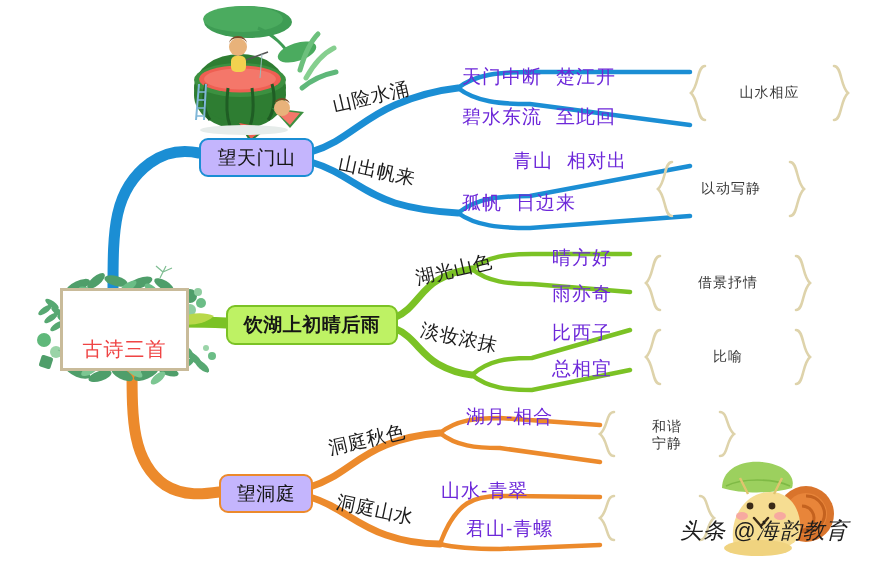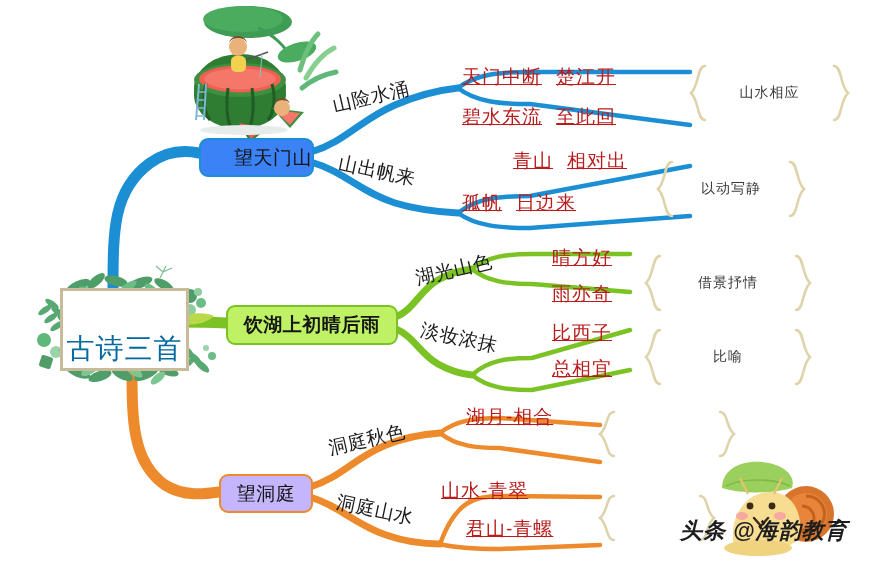--- a/index.html
+++ b/index.html
@@ -14,62 +14,62 @@
   svg.layer{position:absolute;left:0;top:0;width:875px;height:568px;pointer-events:none;}
 
   
   .center-node{
     position:absolute;left:60px;top:288px;width:123px;height:77px;
     background:#ffffff;border:3px solid #c9bb9a;
     display:flex;align-items:center;justify-content:center;
     z-index:6;
   }
   .center-node span{
-    font-size:28px;color:#0369a1;letter-spacing:1px;white-space:nowrap;margin-top:39px;
+    font-size:20px;color:#ef4444;letter-spacing:1px;white-space:nowrap;margin-top:39px;
   }
 
   
   .pill{
     position:absolute;z-index:6;
     display:flex;align-items:center;justify-content:center;
     border-radius:9px;white-space:nowrap;
     font-size:19px;color:#151515;letter-spacing:.5px;
   }
-  .pill.blue  {background:#3b82f6;border:2.5px solid #1b8ed4;justify-content:flex-end;}
+  .pill.blue  {background:#c4b5fd;border:2.5px solid #1b8ed4;}
   .pill.green {background:#bef264;border:2.5px solid #7bc225;font-weight:bold;}
   .pill.orange{background:#c4b5fd;border:2.5px solid #ec8a2c;}
 
   #pill-blue  {left:199px;top:138px;width:111px;height:35px;}
   #pill-green {left:226px;top:305px;width:168px;height:36px;}
   #pill-orange{left:219px;top:474px;width:90px;height:35px;}
 
   
   .blabel{
     position:absolute;z-index:5;white-space:nowrap;
     font-size:19px;color:#1b1b1b;letter-spacing:.5px;
   }
   
   .leaf{
     position:absolute;z-index:5;white-space:nowrap;
-    font-size:19px;color:#b91c1c;letter-spacing:1px;text-decoration:underline;
+    font-size:19px;color:#6d28d9;letter-spacing:1px;
   }
   .leaf .b{margin-right:14px;}
 
   
   .note{
     position:absolute;z-index:5;
     display:flex;align-items:center;justify-content:center;
     font-size:14px;color:#3a3a3a;line-height:1.25;text-align:center;
     white-space:pre-line;letter-spacing:1px;
   }
 
   
   .watermark{
     position:absolute;left:680px;top:516px;z-index:9;
-    font-size:22px;font-style:italic;font-weight:bold;color:#1d1d1d;
+    font-size:22px;font-style:italic;font-weight:normal;color:#1d1d1d;
     letter-spacing:1px;white-space:nowrap;
   }
 </style>
 </head>
 <body>
 
 <div id="stage">
 
   <svg class="layer" viewBox="0 0 875 568">
 
@@ -315,16 +315,18 @@
     <span>山水-青翠</span>
   </div>
   <div class="leaf" style="left:466px;top:516px;">
     <span>君山-青螺</span>
   </div>
 
   <div class="note" style="left:705px;top:78px;width:129px;height:30px;">山水相应</div>
   <div class="note" style="left:672px;top:174px;width:118px;height:30px;">以动写静</div>
   <div class="note" style="left:660px;top:268px;width:136px;height:30px;">借景抒情</div>
   <div class="note" style="left:660px;top:342px;width:136px;height:30px;">比喻</div>
+  <div class="note" style="left:614px;top:418px;width:106px;height:34px;">和谐
+宁静</div>
 
   <div class="watermark">头条 @海韵教育</div>
 
 </div>
 
 </body></html>

